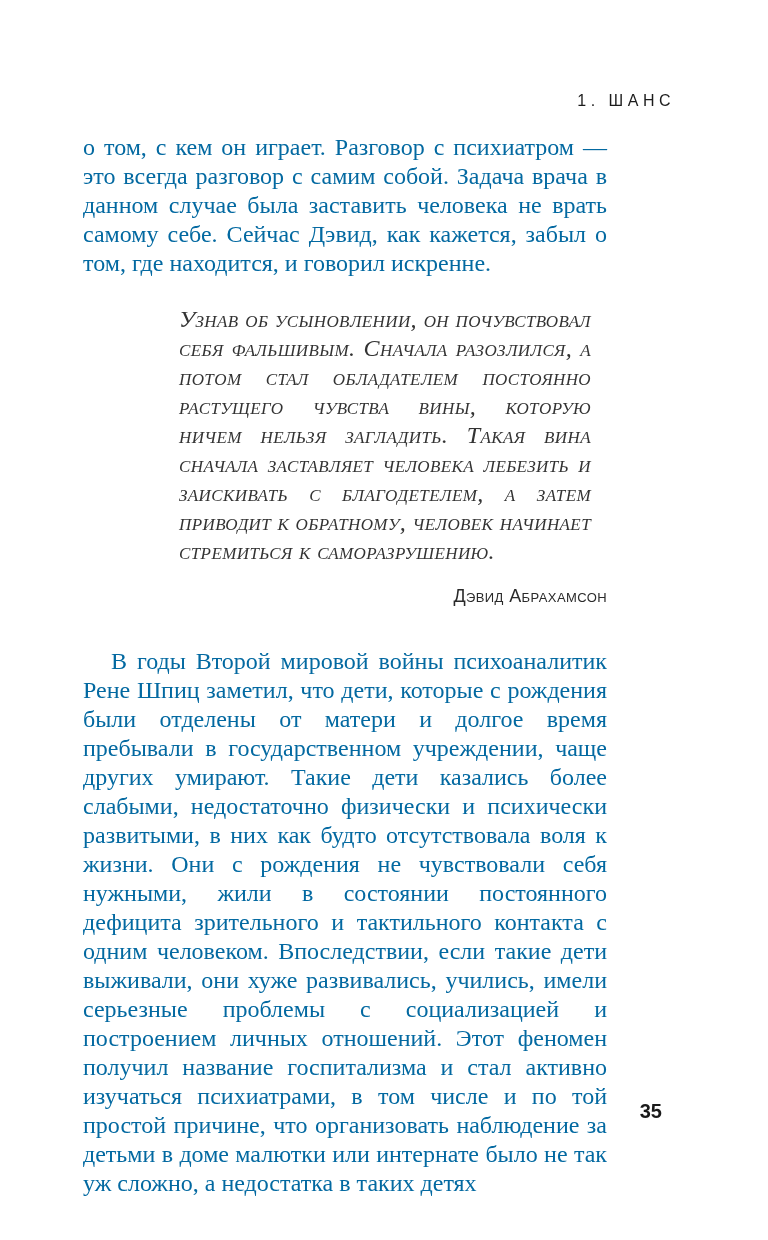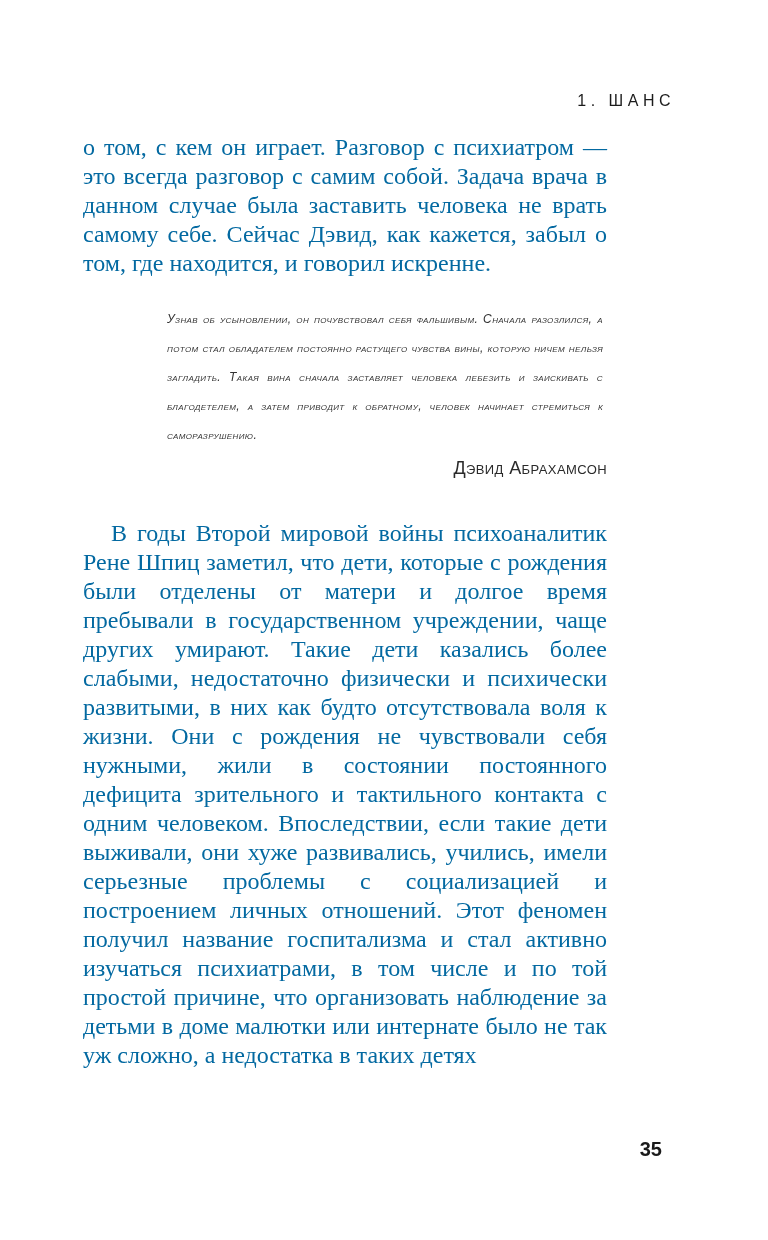--- a/index.html
+++ b/index.html
@@ -39,42 +39,42 @@
     color: #0369a1;
   }
   .para.indented {
     text-indent: 28px;
   }
   blockquote.quote-block {
     margin: 27px 0 36px 80px;
     padding: 0;
   }
   .quote-text {
-    margin: 4px;
-    font-family: Liberation Sans, sans-serif;
+    margin: 16px;
+    font-family: Liberation Serif, serif;
     font-style: italic;
     font-variant: small-caps;
-    font-size: 12px;
+    font-size: 24px;
     line-height: 29px;
     letter-spacing: 0.4px;
     text-align: justify;
     color: #333333;
   }
   .quote-attribution {
     font-family: "Liberation Sans", sans-serif;
     font-variant: small-caps;
     font-size: 18px;
     line-height: 29px;
     letter-spacing: 0.4px;
     text-align: right;
     color: #2a2a2a;
   }
   .page-number {
     position: absolute;
-    top: 1138px;
+    top: 1100px;
     right: 106px;
     font-family: "Liberation Sans", sans-serif;
     font-weight: bold;
     font-size: 20px;
     color: #1a1a1a;
   }
 </style>
 </head>
 <body>
 

